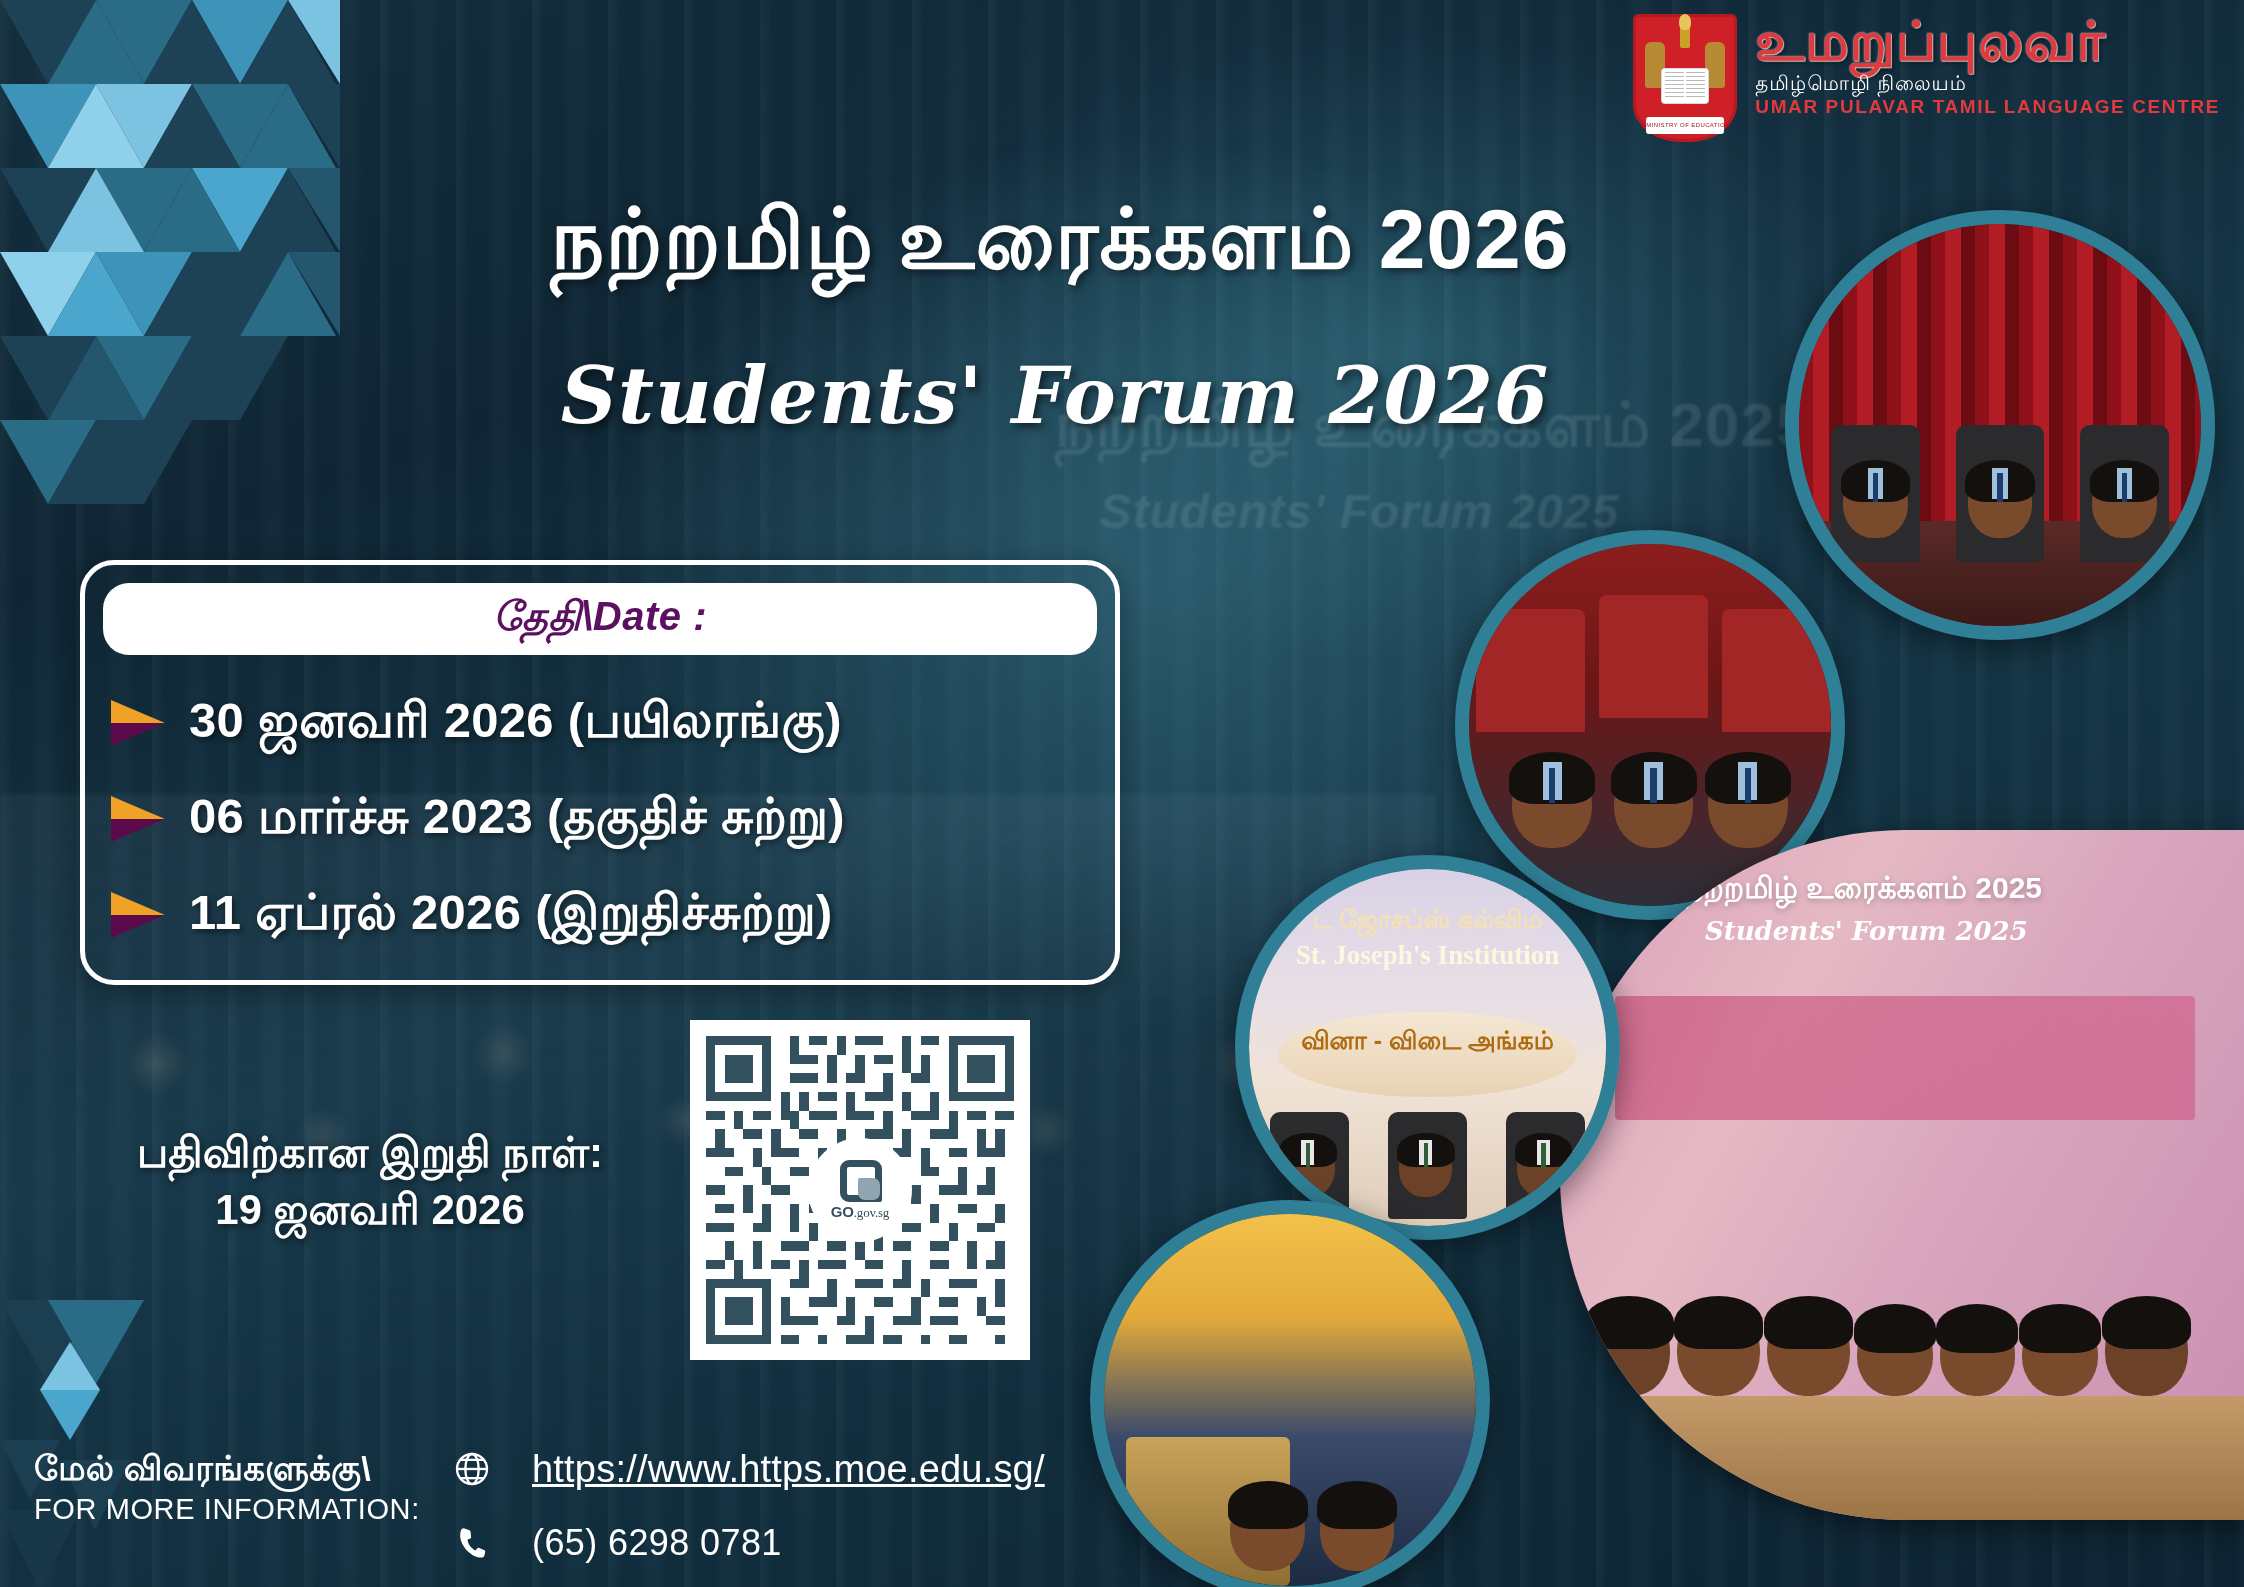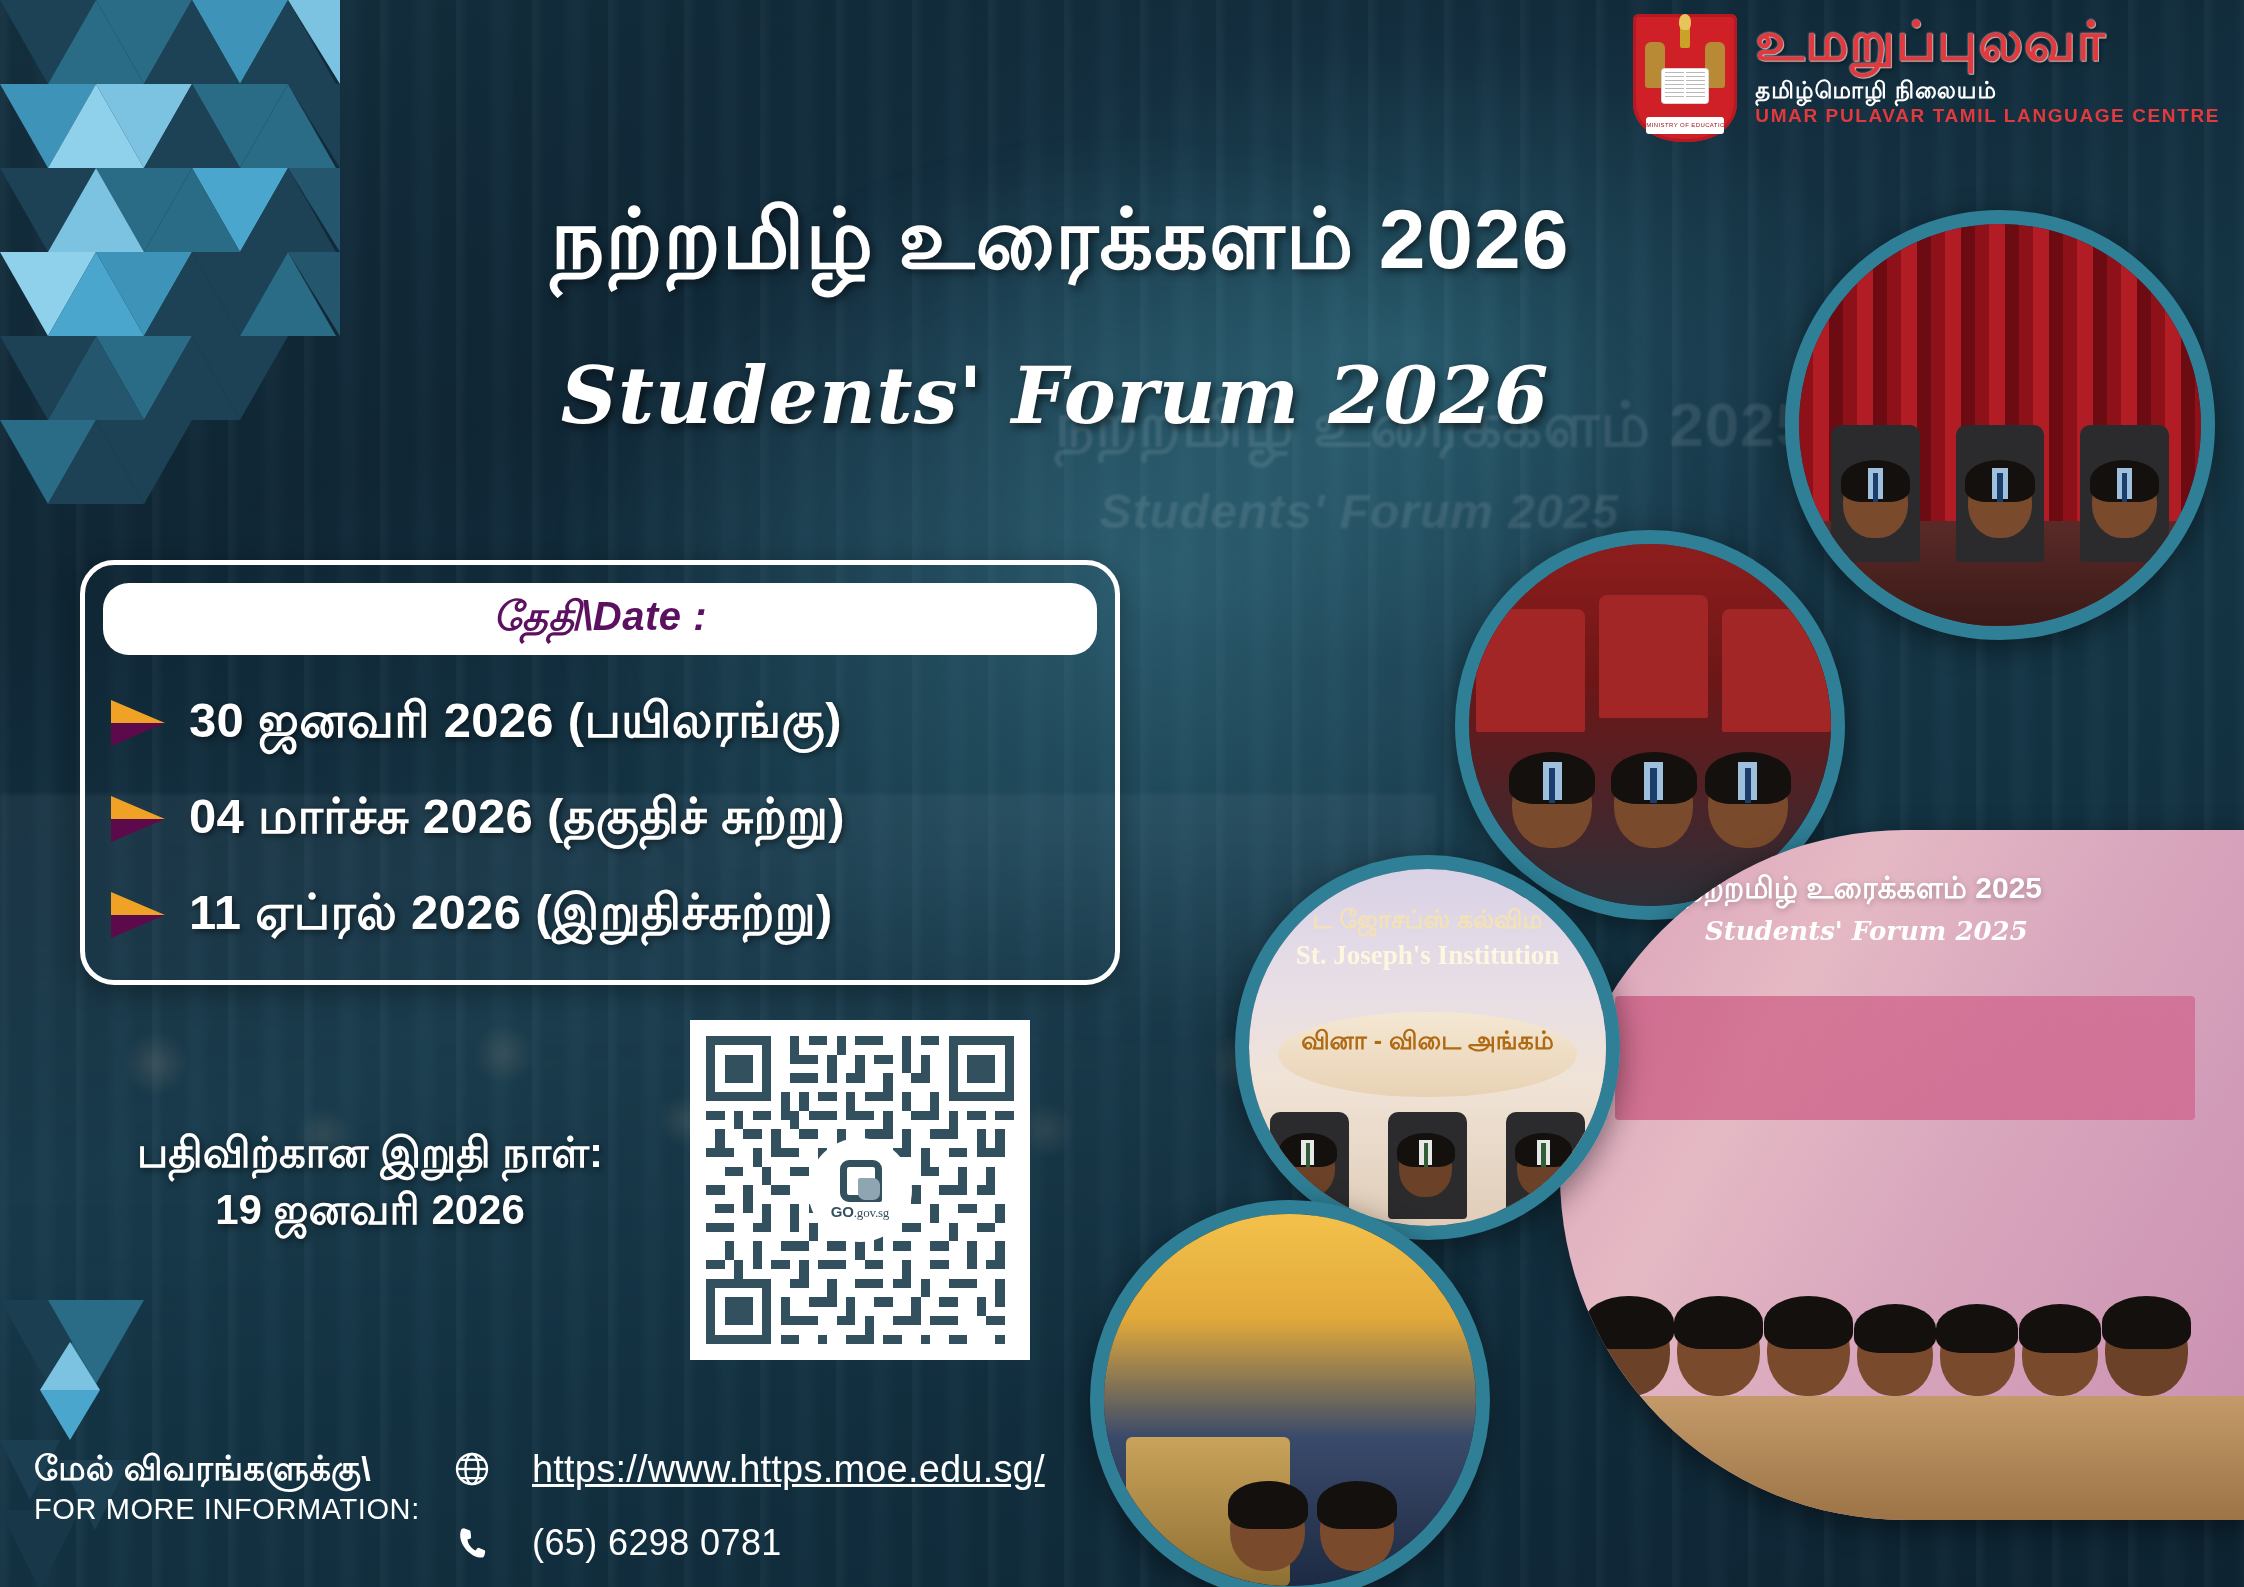--- a/index.html
+++ b/index.html
@@ -100,21 +100,21 @@
     position:absolute; bottom:8px; left:50%; transform:translateX(-50%);
     width:78px; height:17px; background:#fff; border-radius:3px;
     font-size:6px; color:#a0151c; text-align:center; line-height:17px; letter-spacing:.4px;
     overflow:hidden; white-space:nowrap;
   }
   .logo-words { display:flex; flex-direction:column; line-height:1.03; }
   .logo-ta-main {
     font-size:54px; font-weight:700; color:#e03a3f; letter-spacing:1px;
     text-shadow:0 0 2px rgba(255,255,255,.85), 1px 1px 0 rgba(255,255,255,.55), 2px 2px 4px rgba(0,0,0,.55);
   }
-  .logo-ta-sub { font-size:23px; font-weight:700; color:#ffffff; letter-spacing:1px; margin-top:9px; }
+  .logo-ta-sub { font-size:20px; font-weight:400; color:#ffffff; letter-spacing:1px; margin-top:3px; }
   .logo-en { font-size:19px; font-weight:700; color:#e03a3f; letter-spacing:1.6px; margin-top:4px; }
 
   
   .title-ta {
     position:absolute; left:400px; top:195px; width:1320px;
     text-align:center;
     font-size:84px; font-weight:700; color:#fff; letter-spacing:1px;
     text-shadow:3px 3px 8px rgba(0,0,0,.55);
     line-height:1.05;
   }
@@ -555,21 +555,21 @@
           <span class="bot"></span>
         </span>
         <span class="date-text">30 ஜனவரி 2026 (பயிலரங்கு)</span>
       </div>
 
       <div class="date-item">
         <span class="bullet-arrow">
           <span class="top"></span>
           <span class="bot"></span>
         </span>
-        <span class="date-text">04 மார்ச்சு 2026 (தகுதிச் சுற்று)</span>
+        <span class="date-text">06 மார்ச்சு 2023 (தகுதிச் சுற்று)</span>
       </div>
 
       <div class="date-item">
         <span class="bullet-arrow">
           <span class="top"></span>
           <span class="bot"></span>
         </span>
         <span class="date-text">11 ஏப்ரல் 2026 (இறுதிச்சுற்று)</span>
       </div>
 

